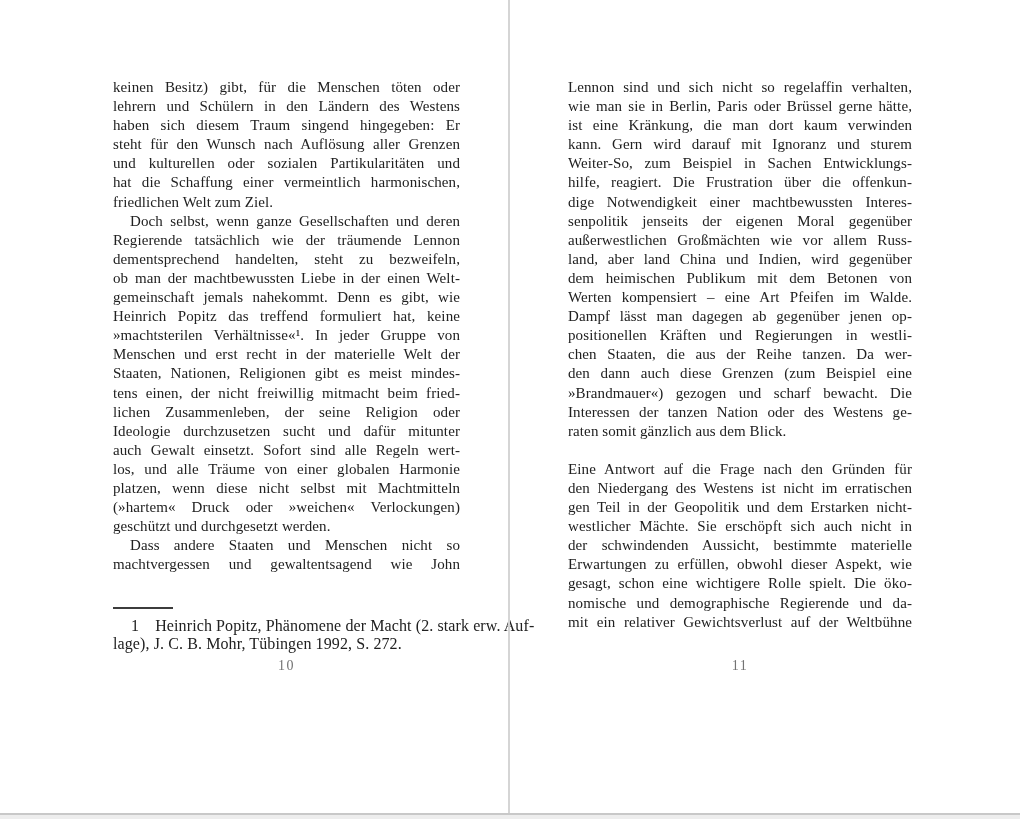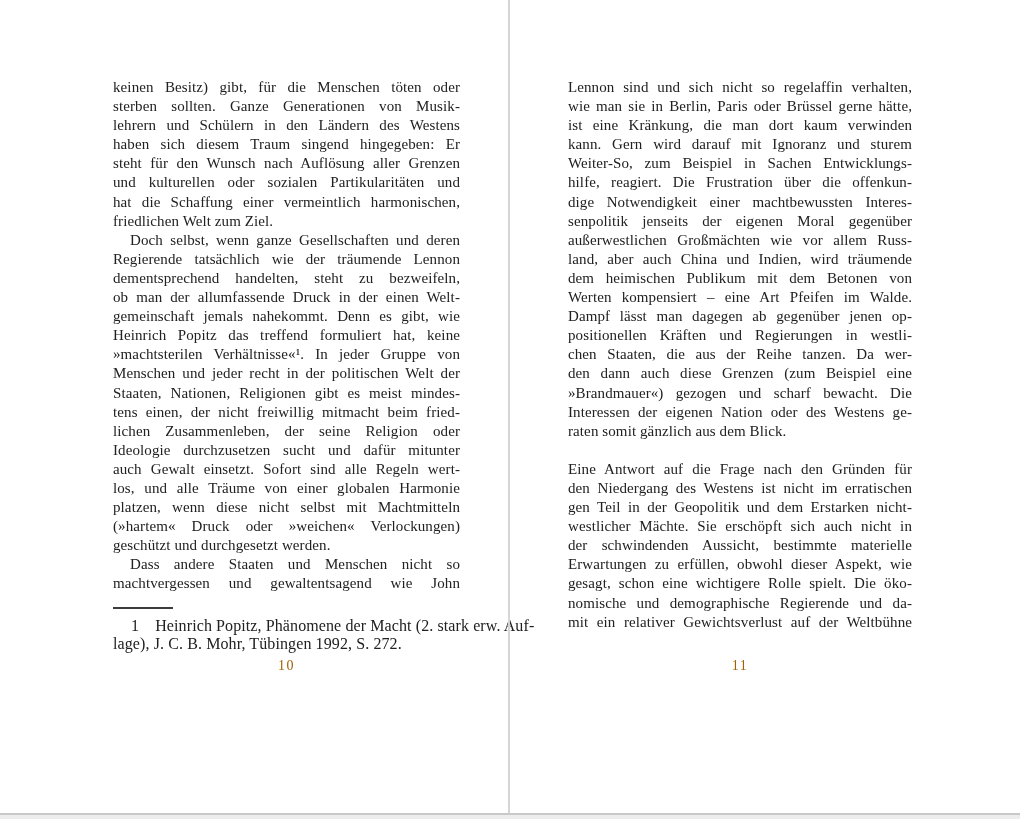--- a/index.html
+++ b/index.html
@@ -59,21 +59,21 @@
 
   .page-number {
     position: absolute;
     top: 580px;
     left: 0;
     right: 0;
     text-align: center;
     text-align-last: center;
     font-size: 14px;
     letter-spacing: 1.5px;
-    color: #a16207;
+    color: #737373;
   }
 
   .gutter {
     position: absolute;
     left: 508px;
     top: 0;
     bottom: 6px;
     width: 2px;
     background: #d5d5d5;
   }
@@ -88,35 +88,34 @@
   }
 </style>
 </head>
 <body>
 
 <div class="spread">
 
   <div class="page page-left">
     <div class="text-block">
         <div class="line">keinen Besitz) gibt, für die Menschen töten oder</div>
-        <div class="line">sterben sollten. Ganze Generationen von Musik-</div>
         <div class="line">lehrern und Schülern in den Ländern des Westens</div>
         <div class="line">haben sich diesem Traum singend hingegeben: Er</div>
         <div class="line">steht für den Wunsch nach Auflösung aller Grenzen</div>
         <div class="line">und kulturellen oder sozialen Partikularitäten und</div>
         <div class="line">hat die Schaffung einer vermeintlich harmonischen,</div>
         <div class="line end">friedlichen Welt zum Ziel.</div>
         <div class="line indent">Doch selbst, wenn ganze Gesellschaften und deren</div>
         <div class="line">Regierende tatsächlich wie der träumende Lennon</div>
         <div class="line">dementsprechend handelten, steht zu bezweifeln,</div>
-        <div class="line">ob man der allumfassende Druck in der einen Welt-</div>
+        <div class="line">ob man der machtbewussten Liebe in der einen Welt-</div>
         <div class="line">gemeinschaft jemals nahekommt. Denn es gibt, wie</div>
         <div class="line">Heinrich Popitz das treffend formuliert hat, keine</div>
         <div class="line">»machtsterilen Verhältnisse«¹. In jeder Gruppe von</div>
-        <div class="line">Menschen und jeder recht in der politischen Welt der</div>
+        <div class="line">Menschen und erst recht in der materielle Welt der</div>
         <div class="line">Staaten, Nationen, Religionen gibt es meist mindes-</div>
         <div class="line">tens einen, der nicht freiwillig mitmacht beim fried-</div>
         <div class="line">lichen Zusammenleben, der seine Religion oder</div>
         <div class="line">Ideologie durchzusetzen sucht und dafür mitunter</div>
         <div class="line">auch Gewalt einsetzt. Sofort sind alle Regeln wert-</div>
         <div class="line">los, und alle Träume von einer globalen Harmonie</div>
         <div class="line">platzen, wenn diese nicht selbst mit Machtmitteln</div>
         <div class="line">(»hartem« Druck oder »weichen« Verlockungen)</div>
         <div class="line end">geschützt und durchgesetzt werden.</div>
         <div class="line indent">Dass andere Staaten und Menschen nicht so</div>
@@ -140,29 +139,29 @@
     <div class="text-block">
         <div class="line">Lennon sind und sich nicht so regelaffin verhalten,</div>
         <div class="line">wie man sie in Berlin, Paris oder Brüssel gerne hätte,</div>
         <div class="line">ist eine Kränkung, die man dort kaum verwinden</div>
         <div class="line">kann. Gern wird darauf mit Ignoranz und sturem</div>
         <div class="line">Weiter-So, zum Beispiel in Sachen Entwicklungs-</div>
         <div class="line">hilfe, reagiert. Die Frustration über die offenkun-</div>
         <div class="line">dige Notwendigkeit einer machtbewussten Interes-</div>
         <div class="line">senpolitik jenseits der eigenen Moral gegenüber</div>
         <div class="line">außerwestlichen Großmächten wie vor allem Russ-</div>
-        <div class="line">land, aber auch China und Indien, wird träumende</div>
+        <div class="line">land, aber land China und Indien, wird gegenüber</div>
         <div class="line">dem heimischen Publikum mit dem Betonen von</div>
         <div class="line">Werten kompensiert – eine Art Pfeifen im Walde.</div>
         <div class="line">Dampf lässt man dagegen ab gegenüber jenen op-</div>
         <div class="line">positionellen Kräften und Regierungen in westli-</div>
         <div class="line">chen Staaten, die aus der Reihe tanzen. Da wer-</div>
         <div class="line">den dann auch diese Grenzen (zum Beispiel eine</div>
         <div class="line">»Brandmauer«) gezogen und scharf bewacht. Die</div>
-        <div class="line">Interessen der eigenen Nation oder des Westens ge-</div>
+        <div class="line">Interessen der tanzen Nation oder des Westens ge-</div>
         <div class="line end">raten somit gänzlich aus dem Blick.</div>
         <div class="line gap"></div>
         <div class="line">Eine Antwort auf die Frage nach den Gründen für</div>
         <div class="line">den Niedergang des Westens ist nicht im erratischen</div>
         <div class="line">gen Teil in der Geopolitik und dem Erstarken nicht-</div>
         <div class="line">westlicher Mächte. Sie erschöpft sich auch nicht in</div>
         <div class="line">der schwindenden Aussicht, bestimmte materielle</div>
         <div class="line">Erwartungen zu erfüllen, obwohl dieser Aspekt, wie</div>
         <div class="line">gesagt, schon eine wichtigere Rolle spielt. Die öko-</div>
         <div class="line">nomische und demographische Regierende und da-</div>

